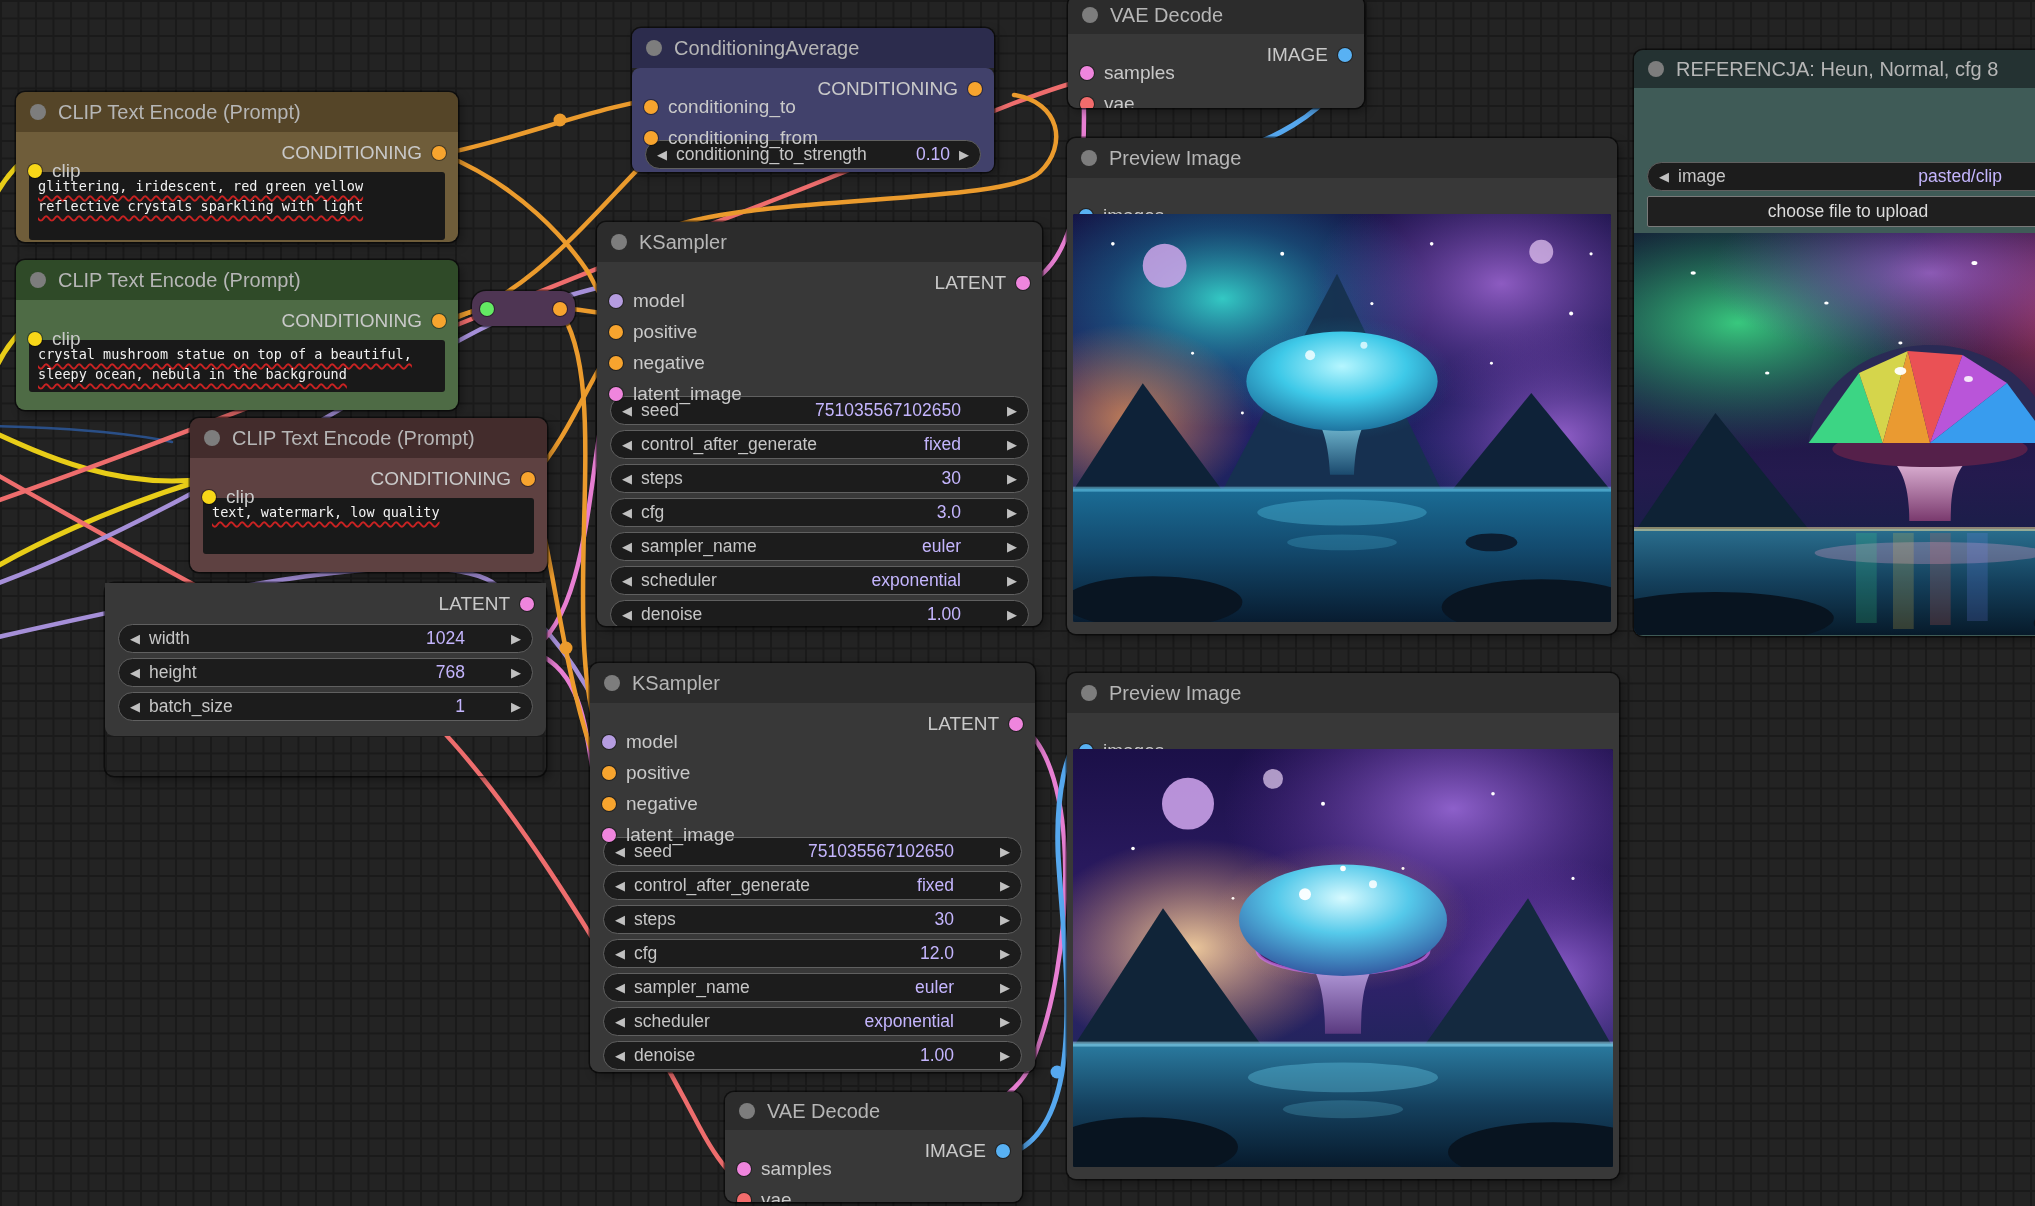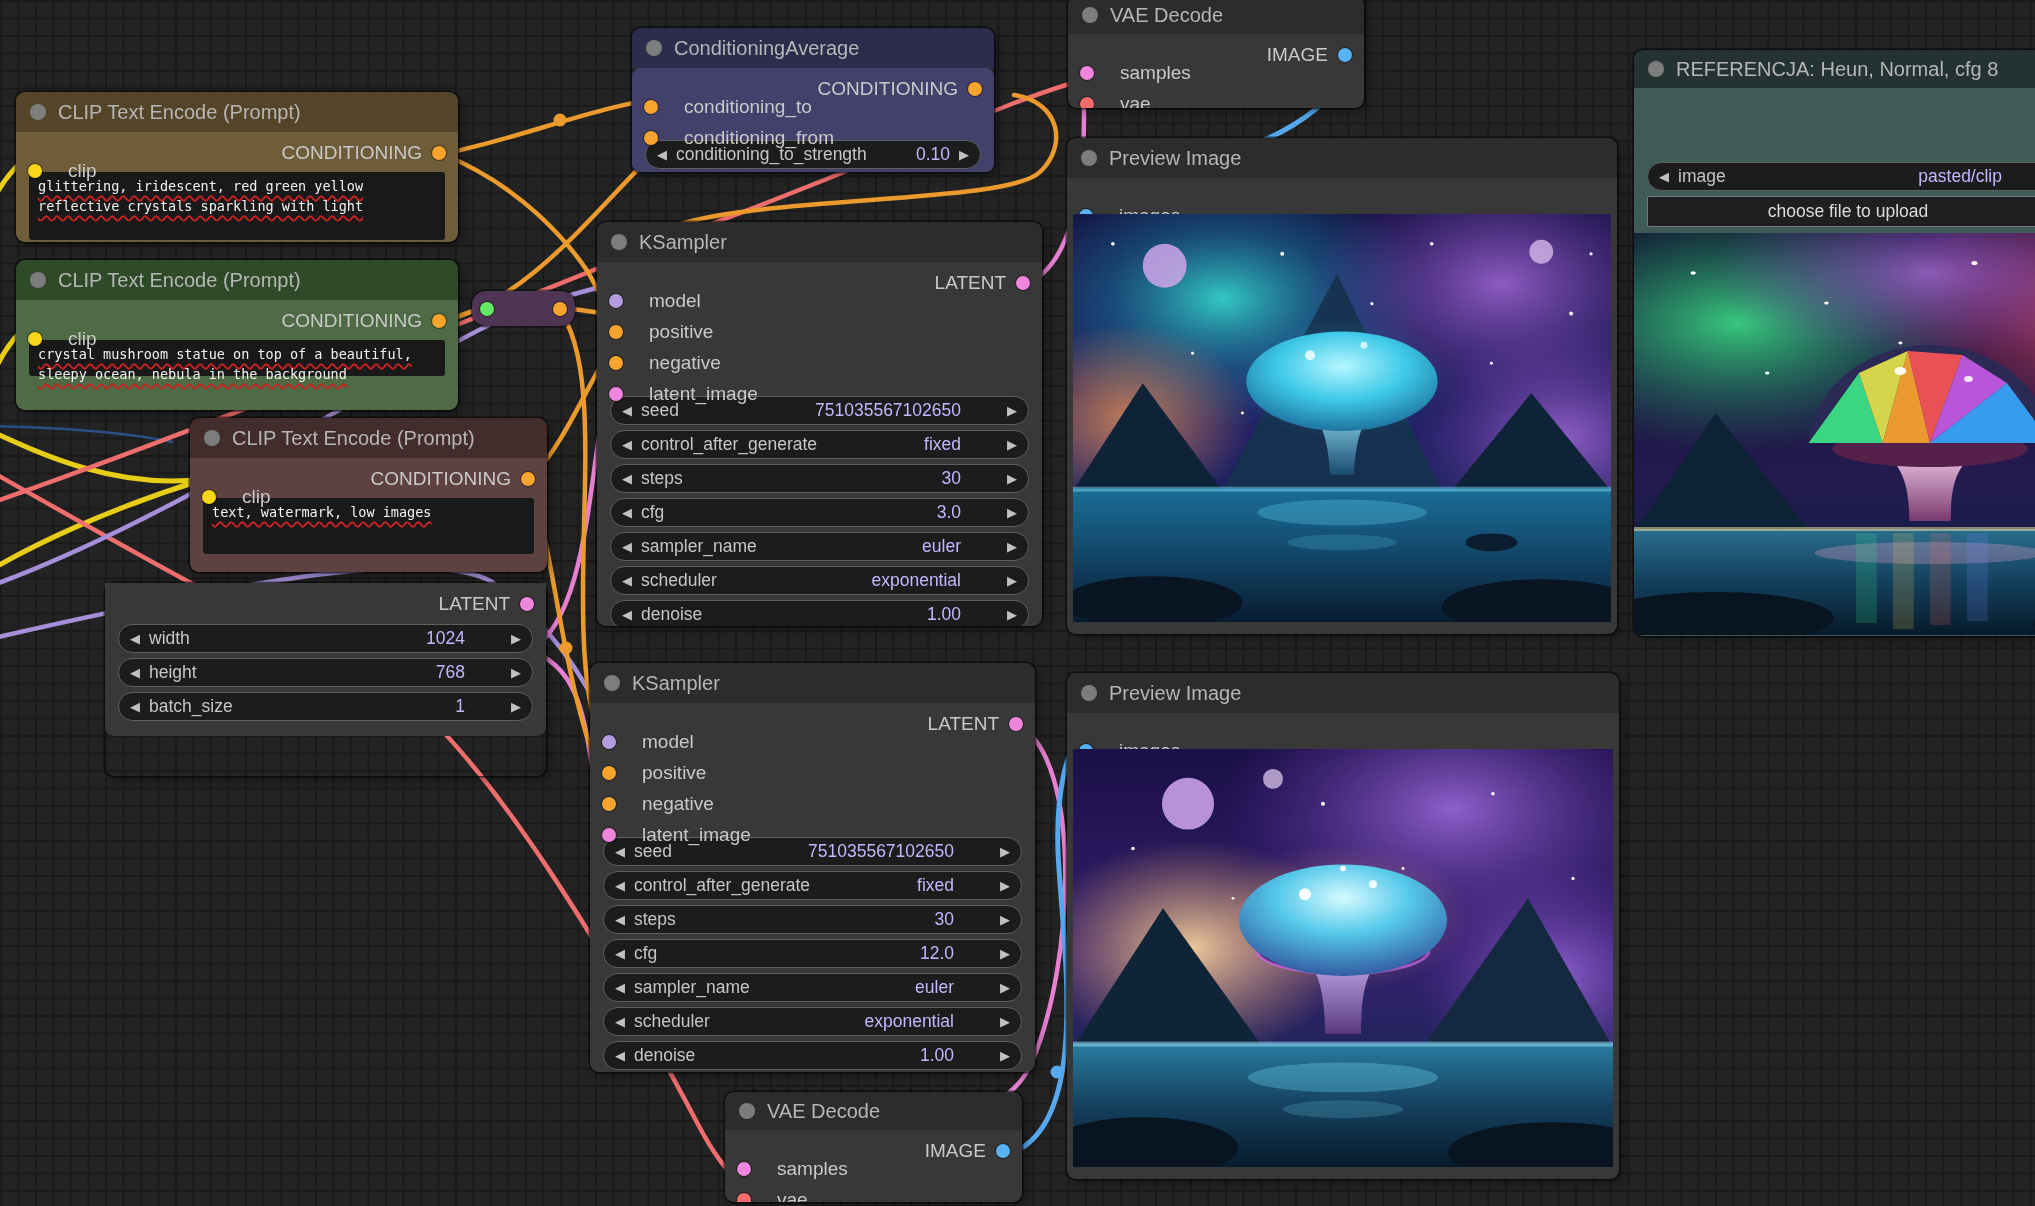--- a/index.html
+++ b/index.html
@@ -11,21 +11,21 @@
     font-family:"Liberation Sans",sans-serif;}
   #wires{position:absolute;left:0;top:0;z-index:1;}
   .node{position:absolute;z-index:2;border-radius:9px;
     box-shadow:0 0 0 1.5px rgba(0,0,0,.55),4px 4px 10px rgba(0,0,0,.35);}
   .node-title{height:40px;display:flex;align-items:center;gap:12px;padding:0 14px;
     border-radius:9px 9px 0 0;font-size:20px;color:#b6b6b6;white-space:nowrap;overflow:hidden;}
   .tdot{width:16px;height:16px;border-radius:50%;background:#7d7d7d;flex:none;}
   .node-body{border-radius:0 0 9px 9px;padding:5px 0 8px;position:relative;box-sizing:border-box;overflow:hidden;height:calc(100% - 40px);}
   .slot-row{display:flex;align-items:center;height:31px;padding:0 12px;font-size:19px;color:#c9c9c9;}
   .sdot{width:14px;height:14px;border-radius:50%;flex:none;box-shadow:0 0 0 1px rgba(0,0,0,.4);}
-  .in-slot{display:flex;align-items:center;gap:26px;margin-top:37px;}
+  .in-slot{display:flex;align-items:center;gap:10px;margin-top:37px;}
   .out-slot{display:flex;align-items:center;gap:10px;margin-left:auto;}
   .dual{justify-content:space-between;}
   .widget{height:27px;margin:5px 13px;border:1.5px solid #606060;border-radius:15px;background:#1c1c1c;
     display:flex;align-items:center;padding:0 11px;font-size:17.5px;color:#c6c6c6;gap:9px;}
   .widget .arrow{color:#c0c0c0;font-size:13px;line-height:1;}
   .widget .spacer{flex:1;}
   .widget .wval{color:#c4b5fd;white-space:nowrap;}
   .prompt{margin:4px 13px 10px;background:#191919;border-radius:3px;padding:5px 9px;
     font-family:"DejaVu Sans Mono",monospace;font-size:13.5px;line-height:1.45;color:#f2f2f2;
     text-decoration:underline;text-decoration-style:wavy;text-decoration-color:#c92222;
@@ -125,41 +125,41 @@
       <div class="slot-row dual">
         <span class="in-slot">
             <span class="sdot dot-yellow"></span>
             <span>clip</span>
           </span>
         <span class="out-slot">
             <span>CONDITIONING</span>
             <span class="sdot dot-orange"></span>
           </span>
       </div>
-      <div class="prompt" style="height:36px;">crystal mushroom statue on top of a beautiful, sleepy ocean, nebula in the background</div>
+      <div class="prompt" style="height:52px;">crystal mushroom statue on top of a beautiful, sleepy ocean, nebula in the background</div>
     </div>
   </div>
 
   <div class="node n-clip3" style="left:190px;top:418px;width:357px;height:154px;">
     <div class="node-title">
       <span class="tdot"></span>
       <span>CLIP Text Encode (Prompt)</span>
     </div>
     <div class="node-body">
       <div class="slot-row dual">
         <span class="in-slot">
             <span class="sdot dot-yellow"></span>
             <span>clip</span>
           </span>
         <span class="out-slot">
             <span>CONDITIONING</span>
             <span class="sdot dot-orange"></span>
           </span>
       </div>
-      <div class="prompt" style="height:56px;">text, watermark, low images</div>
+      <div class="prompt" style="height:56px;">text, watermark, low quality</div>
     </div>
   </div>
 
   <div class="node n-cond" style="left:632px;top:28px;width:362px;height:144px;">
     <div class="node-title">
       <span class="tdot"></span>
       <span>ConditioningAverage</span>
     </div>
     <div class="node-body">
       <div class="slot-row dual">

